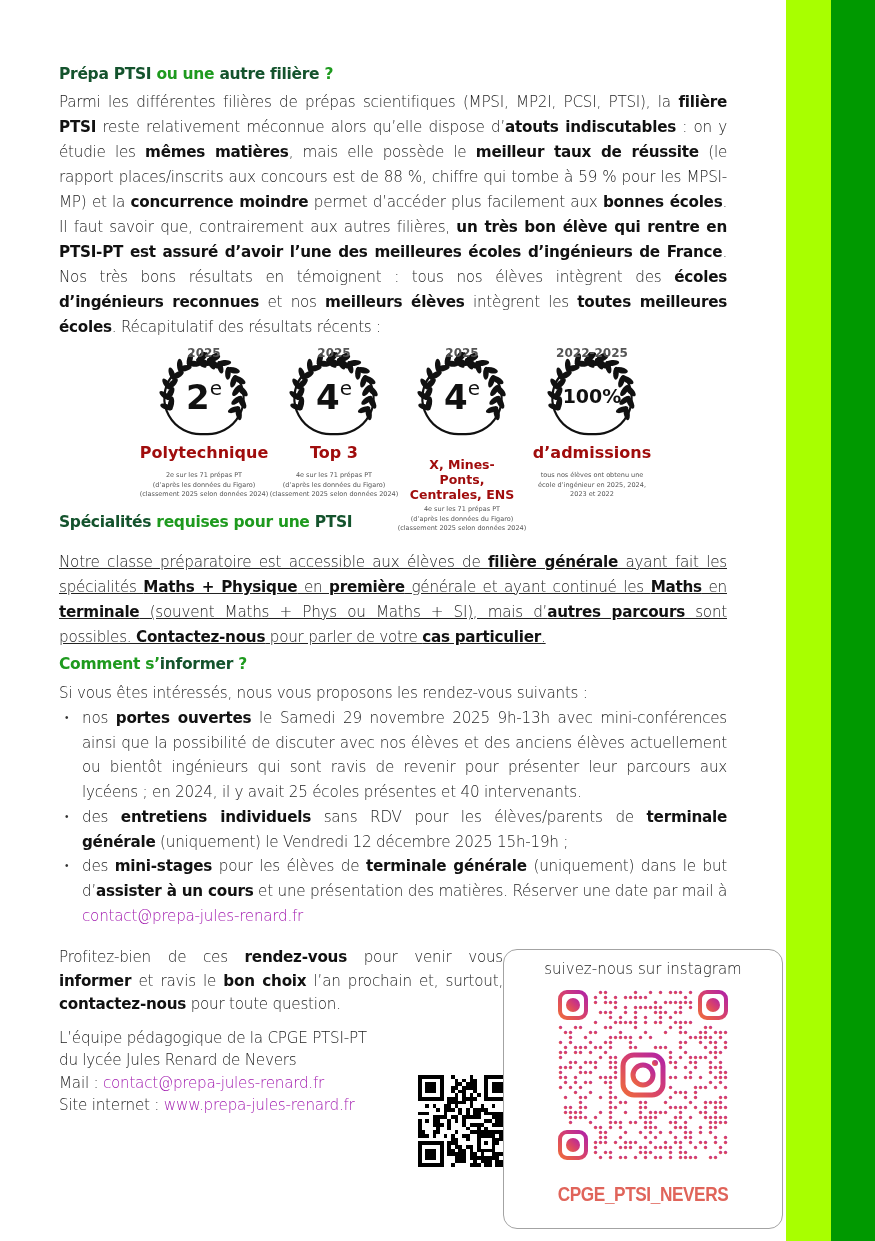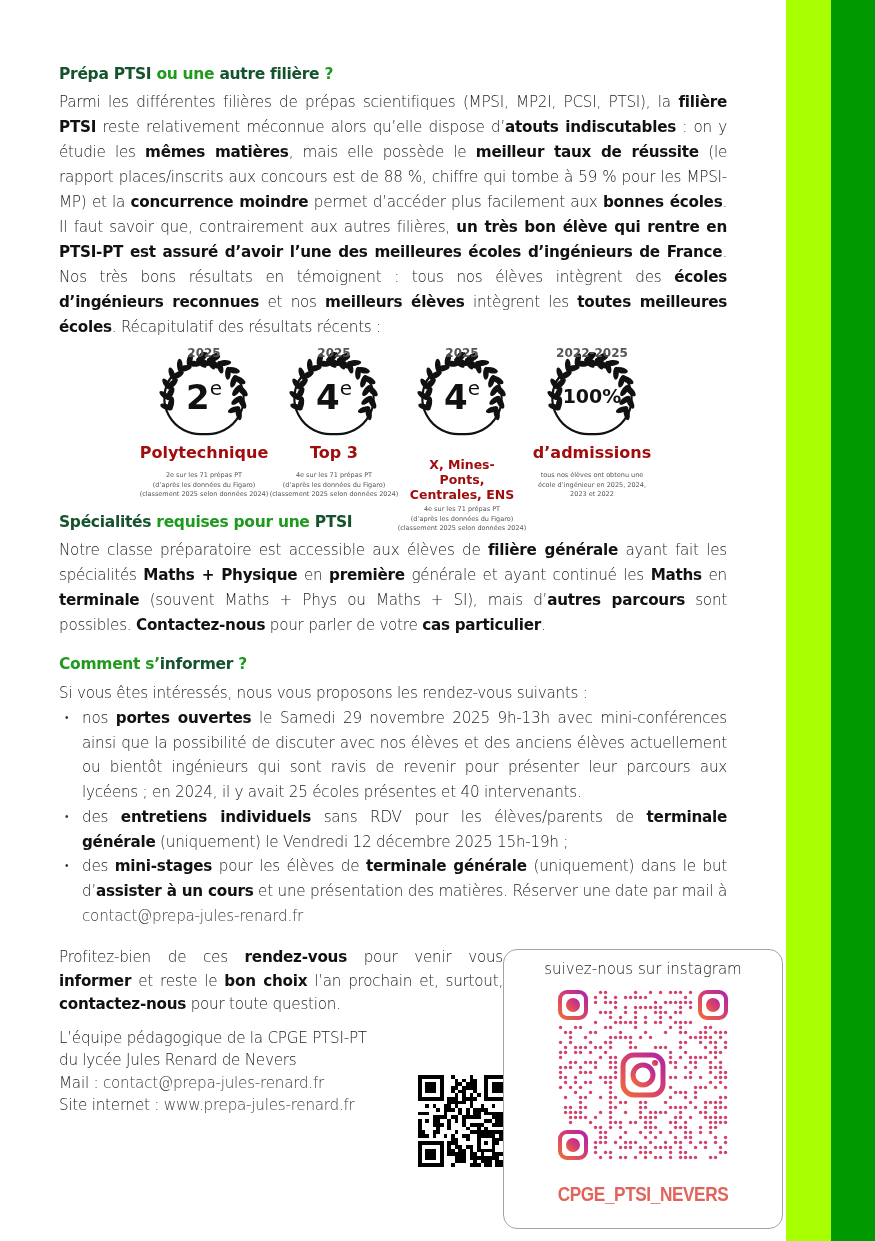--- a/index.html
+++ b/index.html
@@ -10,40 +10,40 @@
   .stripe-dark  { position: absolute; left: 831px; top: 0; width: 44px; height: 1241px; background: #009900; }
 
   .content { position: absolute; left: 59px; top: 62px; width: 668px; }
 
   h2 { font-family: "DejaVu Sans", sans-serif; font-size: 15.5px; font-weight: bold; line-height: 24px; letter-spacing: -0.3px; }
   .c-orange { color: #14532d; }
   .c-green  { color: #1e9a1e; }
 
   p.body { font-size: 15.2px; line-height: 25px; text-align: justify; font-weight: 300; letter-spacing: -0.25px; color: #222; }
   p.body b, li b { font-weight: bold; color: #111; }
-  a.link { color: #404040; text-decoration: none; }
+  a.link { color: #a21caf; text-decoration: none; }
 
   .s1 { position: absolute; top: 0; }
   .s1 p.body { margin-top: 4px; }
 
   
   .awards { position: absolute; left: 80px; top: 284px; width: 520px; height: 160px; }
   .award { position: absolute; top: 0; width: 130px; text-align: center; }
   .award svg.wreath { display: block; margin: 0 auto; }
   .award .year { position: absolute; left: 0; right: 0; top: 0px; font-size: 12px; font-weight: bold; color: #555; }
   .award .rank { position: absolute; left: 0; right: 0; top: 22px; font-size: 34px; font-weight: bold; color: #111; text-align: center; line-height: 40px; }
   .award .rank sup { font-size: 20px; vertical-align: 14px; font-weight: normal; }
   .award .rank.pct { font-size: 19px; top: 30px; }
   .award .title { font-size: 16px; font-weight: bold; color: #a00d0d; line-height: 18px; margin-top: 6px; }
   .award .title.small { font-size: 12.5px; line-height: 15px; margin-top: 19px; }
   .award .note { font-size: 6.5px; color: #555; line-height: 9.5px; margin-top: 9px; }
   .award .note.tight { margin-top: 3px; }
 
   .s2 { position: absolute; top: 448px; }
-  .s2 p.body { margin-top: 4px; }
+  .s2 p.body { margin-top: 16px; text-decoration: underline; }
   .s3 { position: absolute; top: 590px; }
   .s3 p.body { margin-top: 5px; }
 
   ul.rdv { list-style: none; }
   ul.rdv li { position: relative; padding-left: 23px; font-size: 15.2px; line-height: 24.7px; text-align: justify; font-weight: 300; letter-spacing: -0.25px; color: #222; }
   ul.rdv li::before { content: "•"; position: absolute; left: 6px; top: 0; font-size: 10px; color: #333; }
 
   .s4 { position: absolute; top: 884px; width: 444px; }
   .s4 p.body { margin-bottom: 10px; text-align: justify; line-height: 23.5px; }
   .s4 p.sig { font-size: 15.2px; line-height: 22.5px; font-weight: 300; color: #222; letter-spacing: -0.25px; }
@@ -277,21 +277,21 @@
     <h2><span class="c-green">Comment s’</span><span class="c-orange">informer</span><span class="c-green"> ?</span></h2>
     <p class="body" style="margin-top:5px;"><span>Si vous êtes intéressés, nous vous proposons les rendez-vous suivants :</span></p>
     <ul class="rdv">
       <li><span>nos </span><b>portes ouvertes</b><span> le Samedi 29 novembre 2025 9h-13h avec mini-conférences ainsi que la possibilité de discuter avec nos élèves et des anciens élèves actuellement ou bientôt ingénieurs qui sont ravis de revenir pour présenter leur parcours aux lycéens ; en 2024, il y avait 25 écoles présentes et 40 intervenants.</span></li>
       <li><span>des </span><b>entretiens individuels</b><span> sans RDV pour les élèves/parents de </span><b>terminale générale</b><span> (uniquement) le Vendredi 12 décembre 2025 15h-19h ;</span></li>
       <li><span>des </span><b>mini-stages</b><span> pour les élèves de </span><b>terminale générale</b><span> (uniquement) dans le but d’</span><b>assister à un cours</b><span> et une présentation des matières. Réserver une date par mail à </span><a class="link">contact@prepa-jules-renard.fr</a></li>
     </ul>
   </section>
 
   <section class="s4">
-    <p class="body"><span>Profitez-bien de ces </span><b>rendez-vous</b><span> pour venir vous </span><b>informer</b><span> et reste le </span><b>bon choix</b><span> l’an prochain et, surtout, </span><b>contactez-nous</b><span> pour toute question.</span></p>
+    <p class="body"><span>Profitez-bien de ces </span><b>rendez-vous</b><span> pour venir vous </span><b>informer</b><span> et ravis le </span><b>bon choix</b><span> l’an prochain et, surtout, </span><b>contactez-nous</b><span> pour toute question.</span></p>
     <p class="sig">L’équipe pédagogique de la CPGE PTSI-PT</p>
     <p class="sig">du lycée Jules Renard de Nevers</p>
     <p class="sig">
       <span>Mail : </span><a class="link">contact@prepa-jules-renard.fr</a>
     </p>
     <p class="sig">
       <span>Site internet : </span><a class="link">www.prepa-jules-renard.fr</a>
     </p>
   </section>
 </div>

